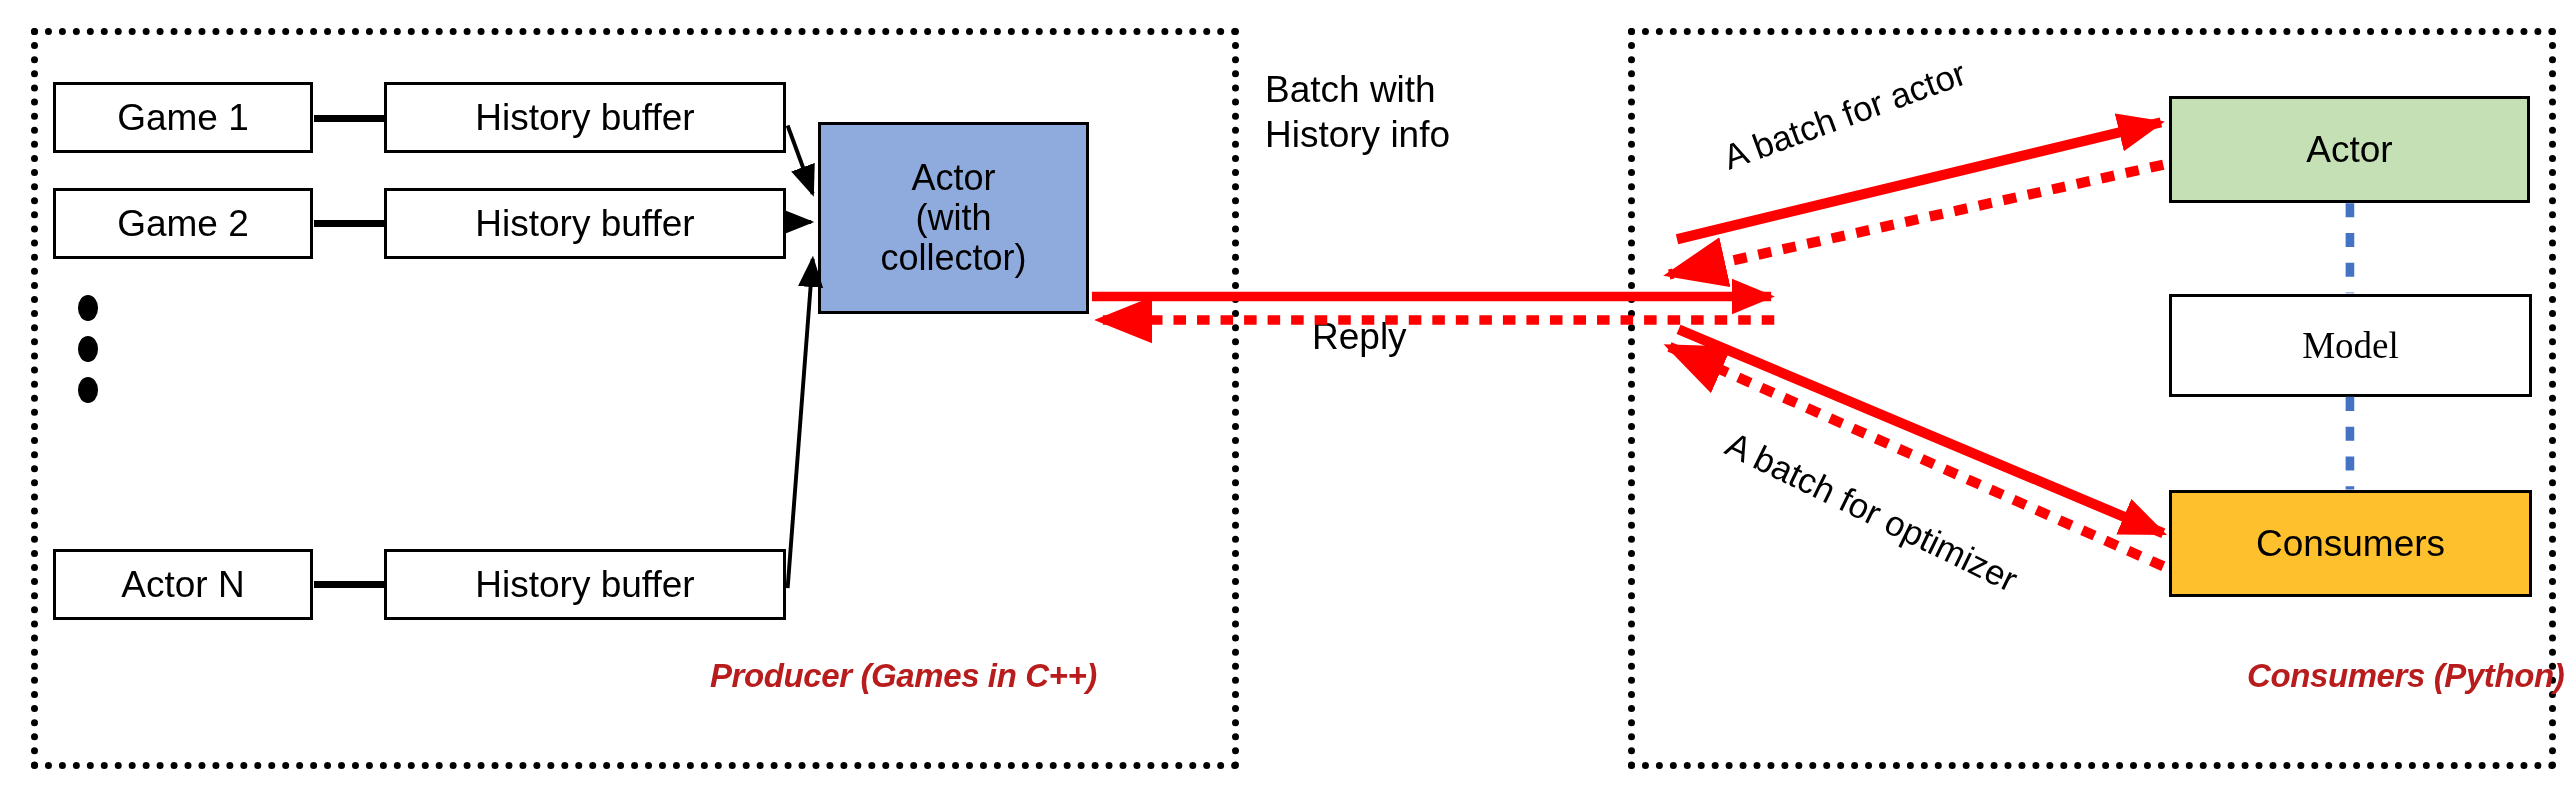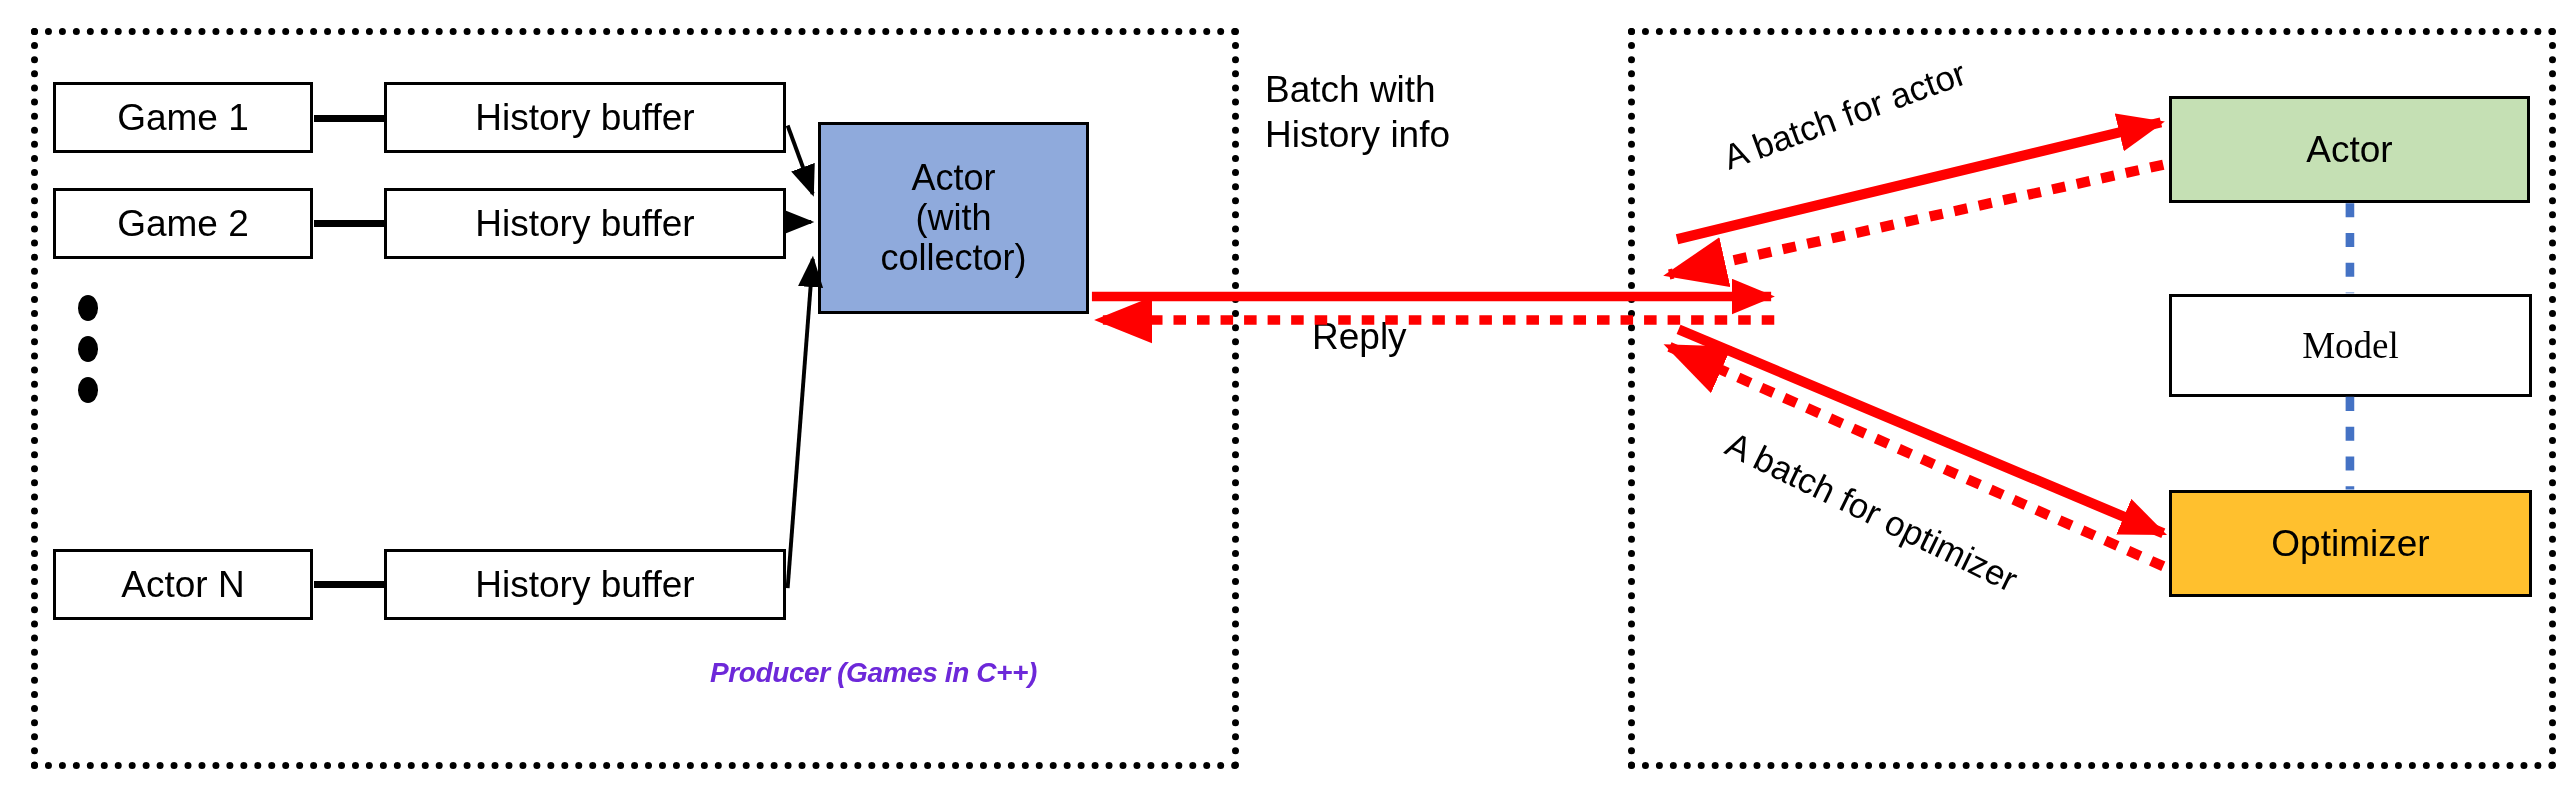--- a/index.html
+++ b/index.html
@@ -5,21 +5,21 @@
   html,body{margin:0;padding:0;background:#ffffff;}
   #stage{position:relative;width:2576px;height:789px;background:#fff;
          font-family:"Liberation Sans",sans-serif;overflow:hidden;}
 
   
   .group{position:absolute;border:7px dotted #000;box-sizing:border-box;background:transparent;}
   #producer-group{left:31px;top:27.5px;width:1208px;height:741px;}
   #consumers-group{left:1628px;top:27.5px;width:928px;height:741px;}
 
   .group-caption{position:absolute;font-style:italic;font-weight:600;
-                 font-size:28px;color:#6d28d9;white-space:nowrap;
+                 font-size:33px;color:#b91c1c;white-space:nowrap;
                  font-family:"Liberation Sans",sans-serif;letter-spacing:-0.4px;}
   #producer-caption{left:710px;top:657px;}
   #consumers-caption{left:2247px;top:657px;}
 
   
   .node{position:absolute;border:3.1px solid #000;box-sizing:border-box;
         display:flex;align-items:center;justify-content:center;
         font-size:37px;color:#000;background:#fff;text-align:center;line-height:1.12;}
 
   .game-box{width:260px;height:71px;left:53px;}
@@ -110,26 +110,27 @@
 
   <div class="group" id="consumers-group"></div>
 
   <div class="node" id="actor-box">
     <span>Actor</span>
   </div>
   <div class="node" id="model-box">
     <span>Model</span>
   </div>
   <div class="node" id="optimizer-box">
-    <span>Optimizer</span>
+    <span>Consumers</span>
   </div>
 
   <div class="diag-label" id="actor-arrow-label">A batch for actor</div>
   <div class="diag-label" id="optimizer-arrow-label">A batch for optimizer</div>
 
+  <div class="group-caption" id="consumers-caption">Consumers (Python)</div>
 
   <svg id="wires" viewBox="0 0 3284 1006">
     <defs>
       <marker id="ah-black" markerWidth="9" markerHeight="9" refX="7.2" refY="3.2" orient="auto" markerUnits="strokeWidth">
         <path d="M0,0 L8,3.2 L0,6.4 z" fill="#000"></path>
       </marker>
       <marker id="ah-red" markerWidth="5.2" markerHeight="5.2" refX="4.2" refY="1.9" orient="auto" markerUnits="strokeWidth">
         <path d="M0,0 L4.6,1.9 L0,3.8 z" fill="#FF0000"></path>
       </marker>
       <marker id="ah-red-dot" markerWidth="7" markerHeight="7" refX="5.6" refY="2.5" orient="auto" markerUnits="strokeWidth">

